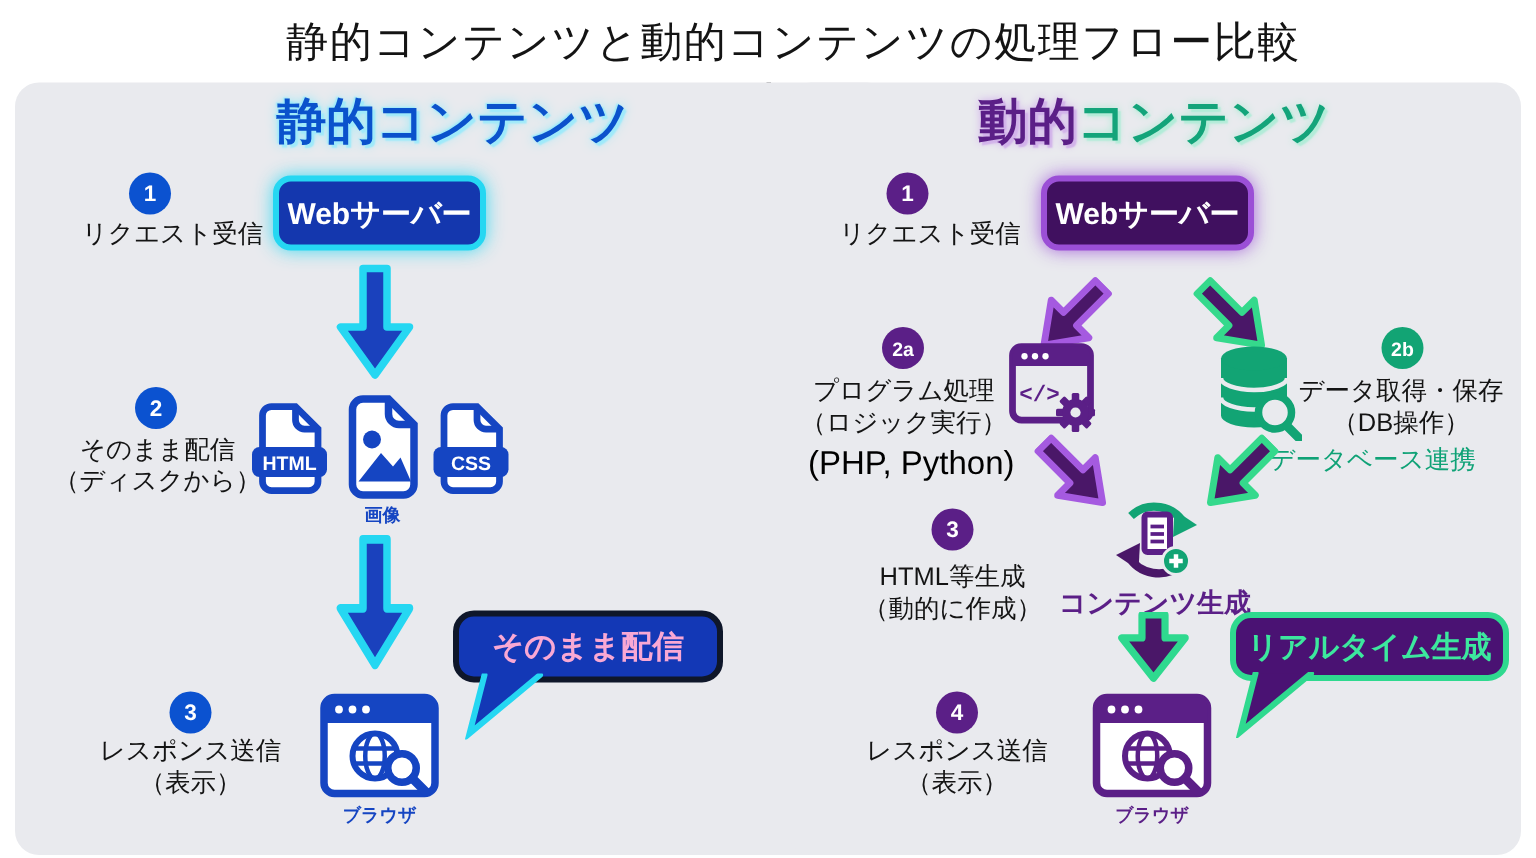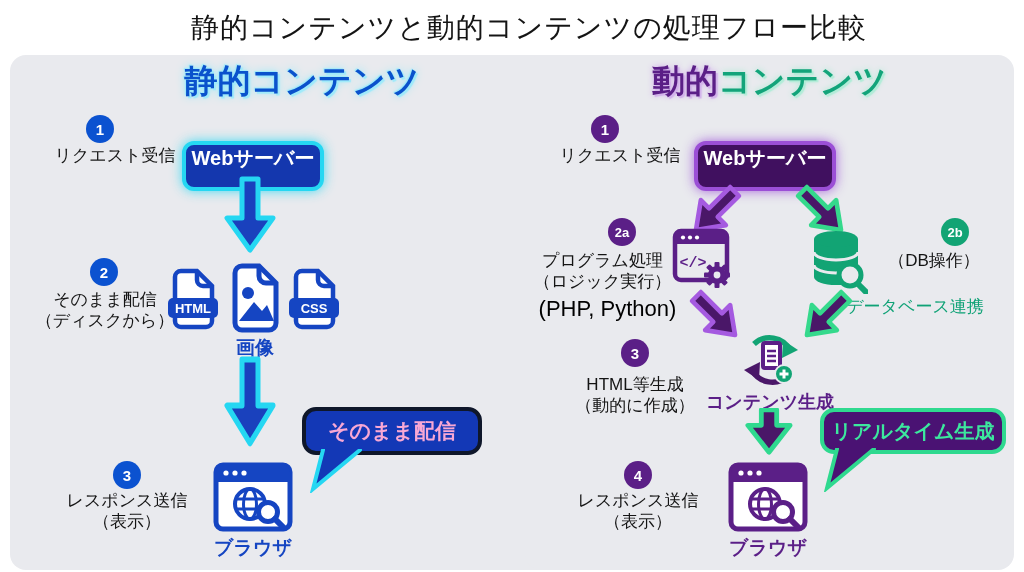--- a/index.html
+++ b/index.html
@@ -14,27 +14,27 @@
   .panel-heading{position:absolute;top:4px;left:0;width:100%;text-align:center;
                  font-size:33px;font-weight:900;}
   #left-panel .panel-heading{color:#0a52cc;text-shadow:2px 2px 1px #9feafa,-1px -1px 1px #9feafa,0 0 8px #7de9fb;}
   .h-purple{color:#5b1f87;text-shadow:2px 2px 1px #d2b3ea,0 0 6px #cda6ea;}
   .h-green{color:#13a47a;text-shadow:2px 2px 1px #b2ecd8,0 0 6px #a4ead0;}
   .step-circle{position:absolute;width:28px;height:28px;border-radius:50%;color:#fff;
                font-weight:bold;font-size:15px;display:flex;align-items:center;justify-content:center;}
   .c-blue{background:#0b52d0;}
   .c-purple{background:#5b1f87;}
   .c-green{background:#12a474;}
-  .c-small{font-size:13px;margin-left:20px;}
+  .c-small{font-size:13px;}
   .step-label{position:absolute;text-align:center;font-weight:normal;color:#141414;
               font-size:17px;line-height:1.22;}
-  .cap{position:absolute;text-align:center;font-weight:bold;font-size:19px;}
+  .cap{position:absolute;text-align:center;font-weight:bold;font-size:12px;}
   .cap-blue{color:#1545c2;} .cap-purple{color:#5b1f87;}
-  .server-btn{position:absolute;border-radius:12px;display:flex;
-              justify-content:center;font-weight:bold;color:#fff;font-size:20px;margin-top:24px;}
+  .server-btn{position:absolute;border-radius:12px;display:flex;align-items:center;
+              justify-content:center;font-weight:bold;color:#fff;font-size:20px;}
   .server-blue{background:#1437ae;border:4px solid #25d7f2;box-shadow:0 0 12px rgba(37,215,242,.85);}
   .server-purple{background:#40105f;border:4px solid #9b4fd6;box-shadow:0 0 12px rgba(155,79,214,.85);}
   .bubble{position:absolute;border-radius:14px;display:flex;align-items:center;
           justify-content:center;font-weight:900;}
   .bubble-blue{background:#1338b6;border:4px solid #0f172a;color:#f9a8d4;font-size:21px;}
   .bubble-purple{background:#4a1273;border:4px solid #2fd98f;color:#3ce89e;font-size:20px;}
   .abs{position:absolute;}
   svg{display:block;}
 </style>
 </head>
@@ -201,20 +201,21 @@
       <path d="M4 24 a22 8 0 0 0 44 0" fill="none" stroke="#e9eaee" stroke-width="3"></path>
       <path d="M4 37 a22 8 0 0 0 44 0" fill="none" stroke="#e9eaee" stroke-width="3"></path>
       <circle cx="40" cy="47" r="11" fill="#e9eaee" stroke="#12a474" stroke-width="5"></circle>
       <line x1="48" y1="56" x2="56" y2="64" stroke="#12a474" stroke-width="6" stroke-linecap="round"></line>
     </svg>
 
     <div class="step-circle c-green c-small" style="left:396px;top:163px;">
       <span>2b</span>
     </div>
     <div class="step-label" style="left:330px;top:196px;width:158px;">
+      <div>データ取得・保存</div>
       <div>（DB操作）</div>
     </div>
     <div class="step-label" style="left:305px;top:242px;width:170px;color:#0fa276;font-size:17px;">データベース連携</div>
 
     <svg class="abs" style="left:168px;top:231px;transform:rotate(-45deg);" width="46" height="60" viewBox="0 0 56 78">
       <polygon points="20,3 36,3 36,42 51,42 28,74 5,42 20,42" fill="#4a1768" stroke="#a55ae0" stroke-width="6" stroke-linejoin="round"></polygon>
     </svg>
     <svg class="abs" style="left:278px;top:231px;transform:rotate(45deg);" width="46" height="60" viewBox="0 0 56 78">
       <polygon points="20,3 36,3 36,42 51,42 28,74 5,42 20,42" fill="#4a1768" stroke="#35d98c" stroke-width="6" stroke-linejoin="round"></polygon>
     </svg>

